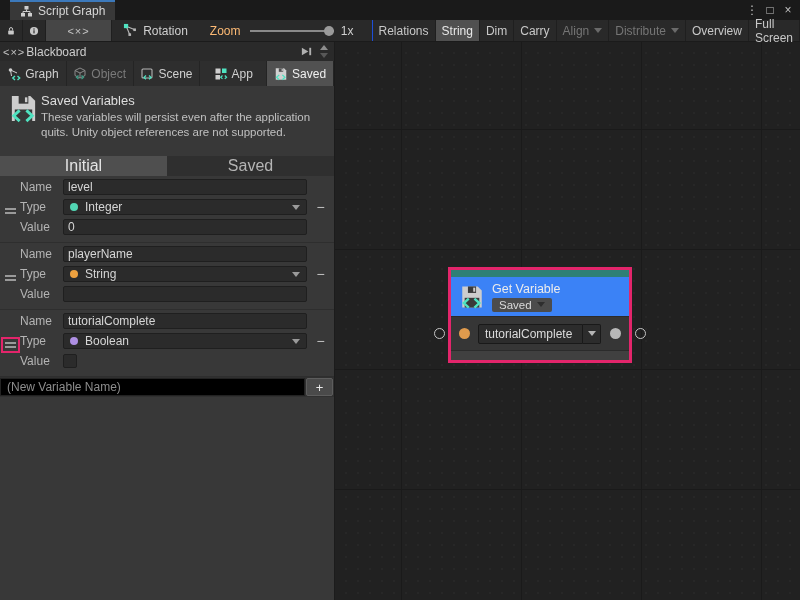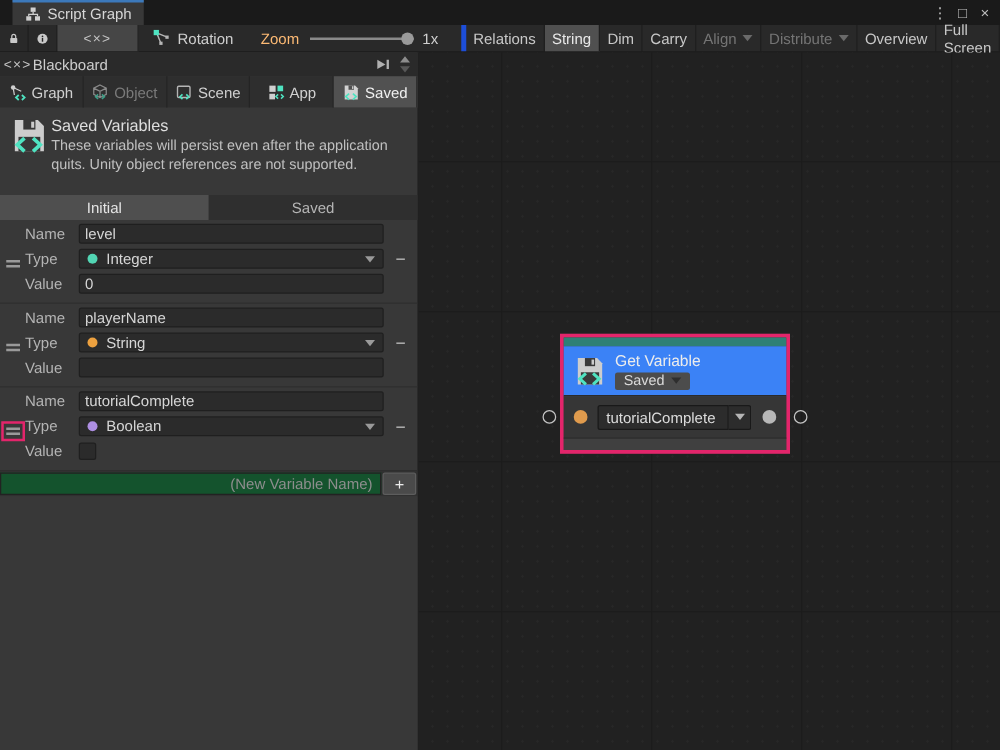--- a/index.html
+++ b/index.html
@@ -17,21 +17,21 @@
   .toolbar { position:absolute; left:0; top:20px; width:800px; height:22px; background:#292929; border-bottom:1px solid #1b1b1b; display:flex; align-items:stretch; font-size:12px; }
   .tb-btn { display:flex; align-items:center; justify-content:center; padding:0 6px; border-right:1px solid #1f1f1f; color:#c8c8c8; }
   .tb-icon-btn { width:23px; }
   .code-btn { width:71px; background:#464646; color:#c4c4c4; font-size:11px; letter-spacing:1px; }
   .rot-group { display:flex; align-items:center; gap:5px; margin-left:11px; color:#cfcfcf; }
   .zoom-label { margin-left:22px; color:#fdba74; display:flex; align-items:center; }
   .zoom-slider { position:relative; width:92px; height:22px; margin-left:9px; display:flex; align-items:center; }
   .zoom-track { width:100%; height:2px; background:#8a8a8a; }
   .zoom-handle { position:absolute; right:0; top:6px; width:10px; height:10px; border-radius:50%; background:#9a9a9a; }
   .zoom-value { margin-left:7px; display:flex; align-items:center; color:#cfcfcf; }
-  .tb-right { display:flex; align-items:stretch; margin-left:18px; border-left:4px solid #1d4ed8; }
+  .tb-right { display:flex; align-items:stretch; margin-left:18px; border-left:1px solid #1d4ed8; }
   .tb-right .tb-btn.active { background:#505050; color:#e8e8e8; }
   .tb-right .tb-btn.disabled { color:#757575; }
   .caret-down { width:0; height:0; border-left:4px solid transparent; border-right:4px solid transparent; border-top:5px solid #9a9a9a; display:inline-block; margin-left:5px; }
   .tb-btn.disabled .caret-down { border-top-color:#6a6a6a; }
 
   
   .blackboard { position:absolute; left:0; top:42px; width:335px; height:558px; background:#383838; border-right:1px solid #1c1c1c; }
   .bb-header { height:19px; background:#2a2a2a; display:flex; align-items:center; padding:0 3px; font-size:12px; color:#cdcdcd; }
   .bb-code-glyph { font-size:11px; letter-spacing:1px; color:#c4c4c4; margin-right:1px; }
   .bb-header-right { margin-left:auto; display:flex; align-items:center; gap:4px; }
@@ -43,42 +43,42 @@
   .bb-tab { flex:1; display:flex; align-items:center; justify-content:center; gap:4px; font-size:12px; color:#d0d0d0; border-right:1px solid #242424; }
   .bb-tab.active { background:#515151; color:#f0f0f0; }
   .bb-tab.disabled { color:#7a7a7a; }
 
   .bb-info { height:70px; display:flex; padding:7px 8px 0 8px; gap:2px; }
   .bb-info-text { flex:1; }
   .bb-info-title { font-size:13px; color:#dedede; margin-bottom:2px; }
   .bb-info-desc { font-size:11.5px; color:#c0c0c0; line-height:1.28; }
 
   .bb-subtabs { height:20px; display:flex; }
-  .bb-subtab { flex:1; display:flex; align-items:center; justify-content:center; font-size:12px; color:#b5b5b5; background:#2f2f2f; }
+  .bb-subtab { flex:1; display:flex; align-items:center; justify-content:center; font-size:16px; color:#b5b5b5; background:#2f2f2f; }
   .bb-subtab.active { background:#4f4f4f; color:#e4e4e4; }
 
   .var-row { display:flex; height:67px; border-bottom:1px solid #2e2e2e; padding-top:3px; }
   .handle-col { width:20px; display:flex; align-items:center; justify-content:center; }
   .handle-wrap { display:flex; flex-direction:column; gap:2px; padding:3px 2px; border:2px solid transparent; }
   .handle-wrap.hl { border-color:var(--accent-pink); }
   .handle-bar { width:11px; height:2px; background:#9a9a9a; }
   .row-fields { flex:1; display:flex; flex-direction:column; gap:4px; }
   .field-line { display:flex; align-items:center; height:16px; }
   .field-label { width:36px; margin-right:7px; font-size:12px; color:#b4b4b4; flex:none; }
   .text-input { flex:1; height:16px; background:#2b2b2b; border:1px solid #1f1f1f; border-radius:2px; color:#d6d6d6; font-size:12px; font-family:"Liberation Sans", sans-serif; padding:0 4px; outline:none; }
   .right-col { width:27px; flex:none; display:flex; align-items:center; justify-content:center; }
   .minus-btn { background:none; border:none; color:#c2c2c2; font-size:14px; line-height:1; cursor:default; }
   .type-select { flex:1; height:16px; background:#2b2b2b; border:1px solid #1f1f1f; border-radius:2px; display:flex; align-items:center; padding:0 6px; gap:7px; }
   .type-dot { width:8px; height:8px; border-radius:50%; flex:none; }
   .type-name { font-size:12px; color:#d6d6d6; flex:1; }
   .type-select .caret-down { margin:0; border-top-color:#9a9a9a; }
   .checkbox { width:14px; height:14px; background:#2b2b2b; border:1px solid #1f1f1f; border-radius:2px; }
 
   .bb-footer { height:20px; display:flex; align-items:center; background:#303030; }
-  .new-var-input { flex:1; height:18px; background:#14532d; border:1px solid #222; color:#9a9a9a; font-size:12px; font-family:"Liberation Sans", sans-serif; text-align:right; padding:0 6px; outline:none; }
+  .new-var-input { flex:1; height:18px; background:#000000; border:1px solid #222; color:#9a9a9a; font-size:12px; font-family:"Liberation Sans", sans-serif; text-align:left; padding:0 6px; outline:none; }
   .new-var-input::placeholder { color:#8d8d8d; opacity:1; }
   .add-btn { width:27px; height:18px; margin:0 1px; background:#4a4a4a; border:1px solid #5d5d5d; border-radius:2px; color:#ececec; font-size:13px; line-height:1; }
   .bb-empty { flex:1; background:#383838; }
 
   
   .graph { position:absolute; left:335px; top:42px; width:465px; height:558px;
     background-color:#212121;
     background-image:
       linear-gradient(to right, #1a1a1a 1px, transparent 1px),
       linear-gradient(to bottom, #1a1a1a 1px, transparent 1px),

